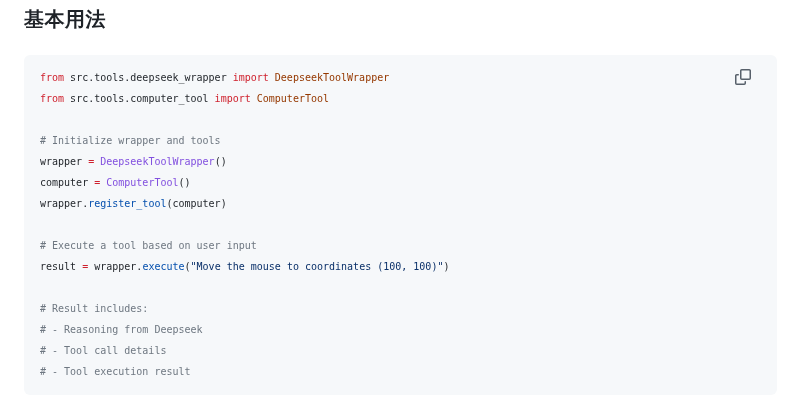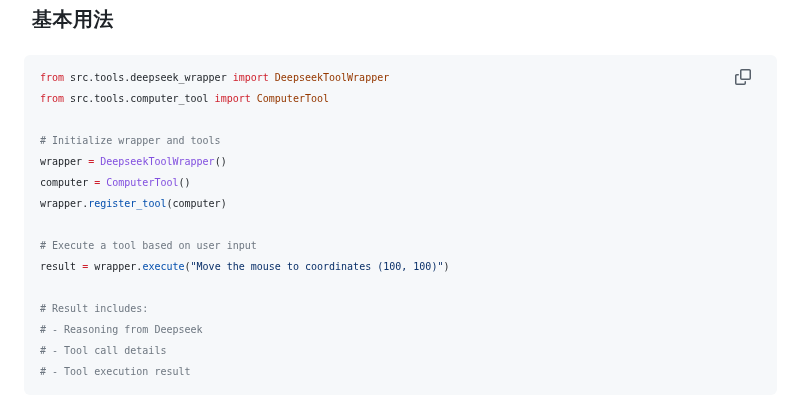--- a/index.html
+++ b/index.html
@@ -18,21 +18,20 @@
   }
   .section-heading {
     position: absolute;
     top: 6px;
     left: 24px;
     font-size: 20px;
     font-weight: 700;
     color: #1f2328;
     letter-spacing: 0.5px;
     font-family: "Liberation Sans", sans-serif;
-    margin-left: 8px;
   }
   .code-block {
     position: absolute;
     top: 55px;
     left: 24px;
     width: 753px;
     height: 340px;
     background: #f6f8fa;
     border-radius: 6px;
     padding: 12px 16px 13px 16px;

